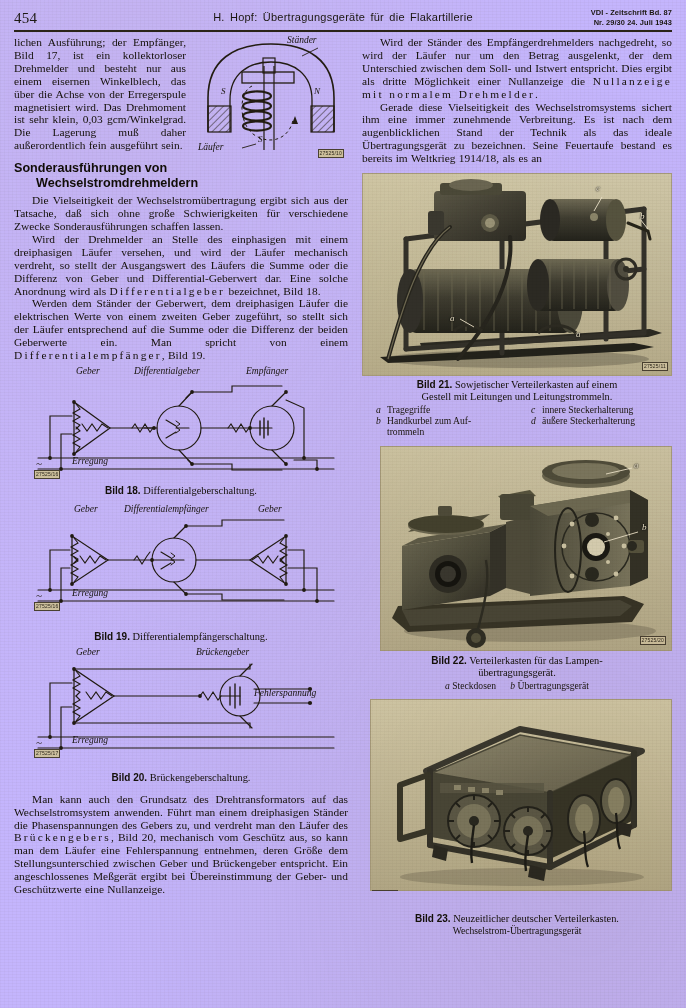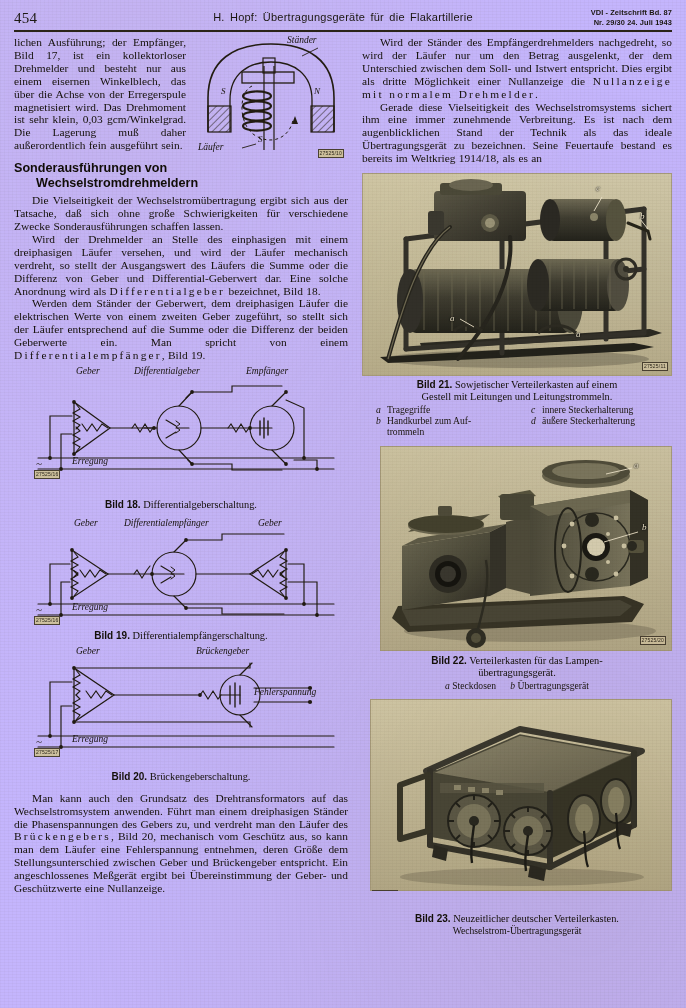--- a/index.html
+++ b/index.html
@@ -287,21 +287,21 @@
           <circle cx="140" cy="60" r="1.9"></circle>
             <circle cx="236" cy="60" r="1.9"></circle>
         </g>
         <text x="22" y="99" font-family="Liberation Serif, serif" font-style="italic" font-size="11" fill="#201a11">~</text>
       </svg>
       <span class="lbl-it" style="left:62px; top:-2px;">Geber</span>
       <span class="lbl-it" style="left:120px; top:-2px;">Differentialgeber</span>
       <span class="lbl-it" style="left:232px; top:-2px;">Empfänger</span>
       <span class="lbl-it" style="left:58px; top:88px;">Erregung</span>
       <span class="stampbox" style="left:20px; top:102px;">27525/16</span>
-      <div class="cap" style="margin-top:19px;">
+      <div class="cap" style="margin-top:5px;">
         <b>Bild 18.</b>
         <span>Differentialgeberschaltung.</span>
       </div>
     </div>
 
     <div class="schem" style="margin-top:9px;">
       <svg width="334" height="108" viewBox="0 0 334 108">
         <g stroke="#201a11" fill="none" stroke-width="1.15" stroke-linecap="round">
 
           <path d="M58,30 L58,78 L94,54 Z" stroke-width="1.2"></path>
@@ -348,21 +348,21 @@
             <circle cx="172" cy="88" r="1.9"></circle>
           <circle cx="138" cy="54" r="1.9"></circle>
         </g>
         <text x="22" y="93" font-family="Liberation Serif, serif" font-style="italic" font-size="11" fill="#201a11">~</text>
       </svg>
       <span class="lbl-it" style="left:60px; top:-2px;">Geber</span>
       <span class="lbl-it" style="left:110px; top:-2px;">Differentialempfänger</span>
       <span class="lbl-it" style="left:244px; top:-2px;">Geber</span>
       <span class="lbl-it" style="left:58px; top:82px;">Erregung</span>
       <span class="stampbox" style="left:20px; top:96px;">27525/16</span>
-      <div class="cap" style="margin-top:2px;">
+      <div class="cap" style="margin-top:17px;">
         <b>Bild 19.</b>
         <span>Differentialempfängerschaltung.</span>
       </div>
     </div>
 
     <div class="schem" style="margin-top:9px;">
       <svg width="334" height="112" viewBox="0 0 334 112">
         <g stroke="#201a11" fill="none" stroke-width="1.15" stroke-linecap="round">
 
           <path d="M60,18 L60,72 L100,45 Z" stroke-width="1.2"></path>

